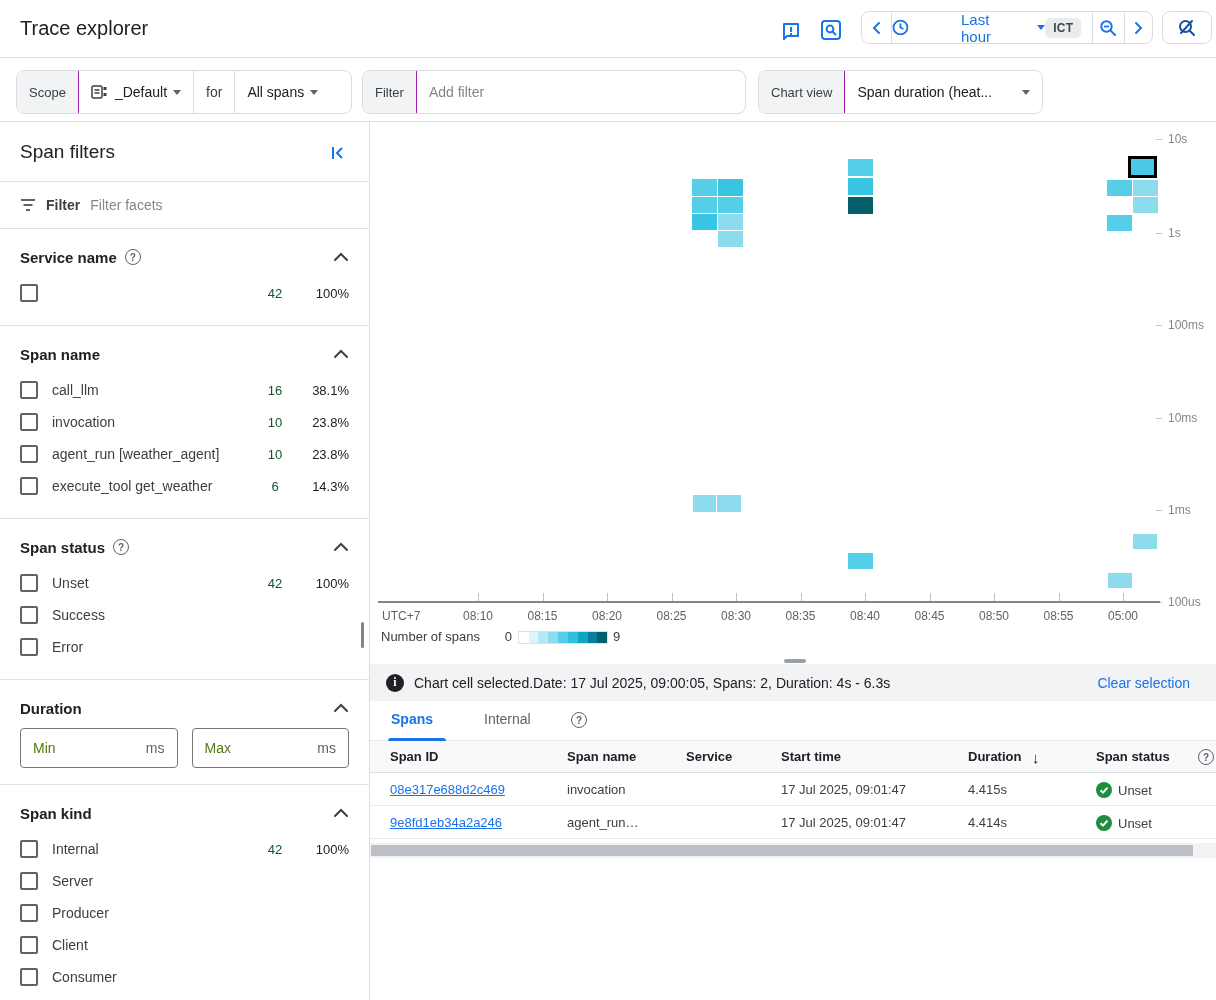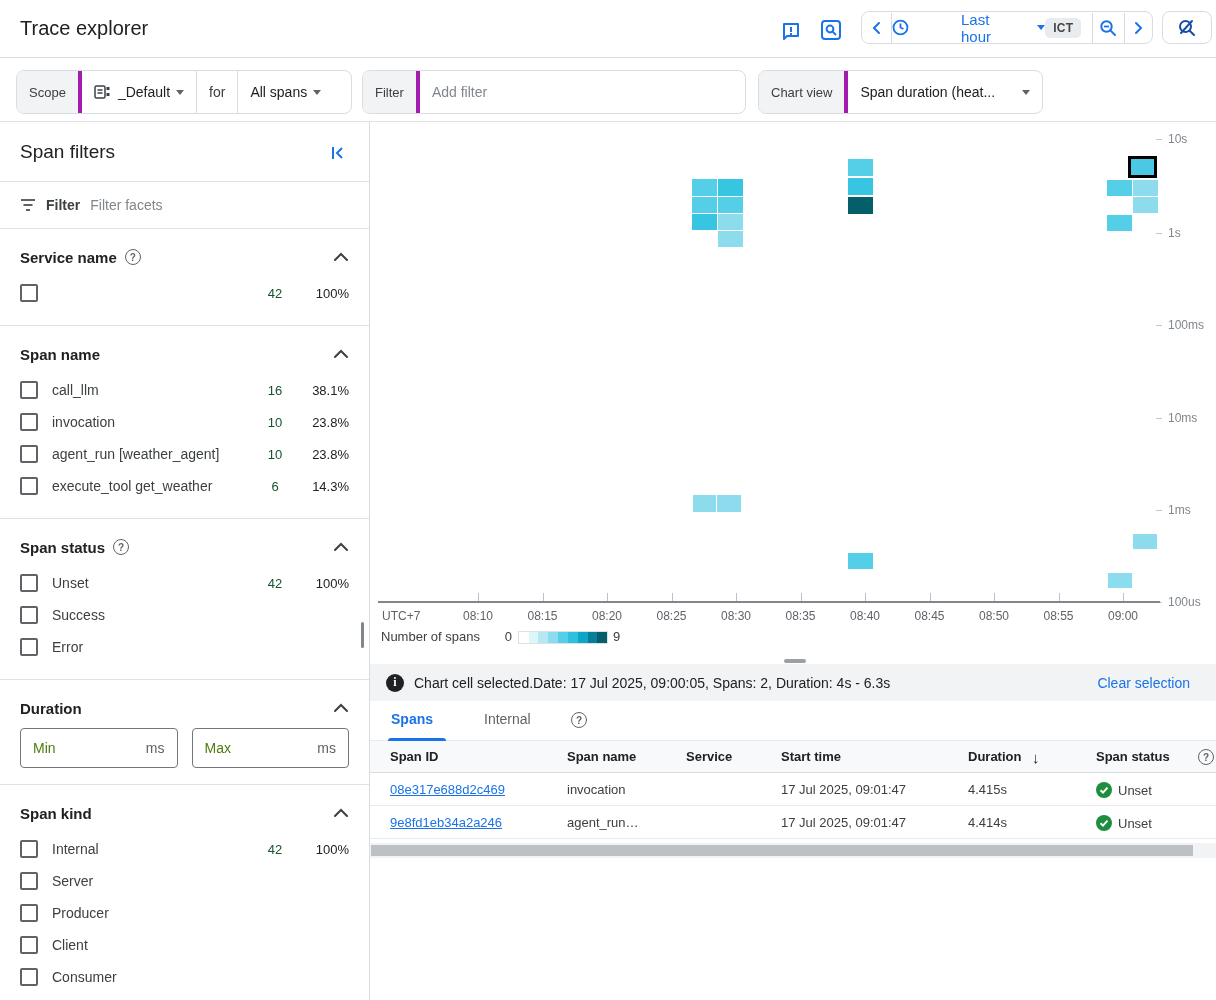--- a/index.html
+++ b/index.html
@@ -14,21 +14,21 @@
   .btn-group { position:absolute; border:1px solid #dadce0; border-radius:8px; background:#fff; display:flex; align-items:center; }
   .vdiv { width:1px; height:30px; background:#dadce0; }
   .blue { color:#1a73e8;margin-left:44px; }
   .chip { background:#e9ecef; color:#444746; font-size:12px; font-weight:bold; padding:3px 8px; border-radius:5px; letter-spacing:.3px; }
   .caret { display:inline-block; width:0; height:0; border-left:4px solid transparent; border-right:4px solid transparent; border-top:5px solid #5f6368; margin-left:6px; }
   .caret.b { border-top-color:#1a73e8; }
 
   
   .tbar { position:absolute; left:0; top:58px; width:1216px; height:64px; background:#fff; border-bottom:1px solid #e0e3e6; }
   .grp { position:absolute; top:12px; height:44px; border:1px solid #dadce0; border-radius:8px; background:#fff; display:flex; align-items:stretch; overflow:hidden; }
-  .grp-label { background:#f1f3f4; display:flex; align-items:center; padding:0 12px; font-size:13px; color:#3c4043; border-right:4px solid #a21caf; }
+  .grp-label { background:#f1f3f4; display:flex; align-items:center; padding:0 12px; font-size:13px; color:#3c4043; border-right:1px solid #a21caf; }
   .grp-seg { display:flex; align-items:center; padding:0 12px; font-size:14px; color:#202124; }
   .grp-seg.bl { border-left:1px solid #dadce0; }
   .connector { position:absolute; top:91px; height:1px; background:#dadce0; }
   .handle { position:absolute; height:4px; border-radius:2px; background:#9aa0a6; }
   .placeholder { color:#80868b; }
 
   
   .toggle { position:absolute; left:1094px; top:82px; width:38px; height:18px; border-radius:9px; background:#b7d2f8; cursor:pointer; }
   .knob { position:absolute; right:-5px; top:-3px; width:24px; height:24px; border-radius:50%; background:#1a73e8; color:#fff; font-size:13px; display:flex; align-items:center; justify-content:center; }
 
@@ -408,21 +408,21 @@
       <div class="xlab" style="left: 430.5px;">08:35</div>
       <div class="xtick" style="left: 495px;"></div>
       <div class="xlab" style="left: 495px;">08:40</div>
       <div class="xtick" style="left: 559.5px;"></div>
       <div class="xlab" style="left: 559.5px;">08:45</div>
       <div class="xtick" style="left: 624px;"></div>
       <div class="xlab" style="left: 624px;">08:50</div>
       <div class="xtick" style="left: 688.5px;"></div>
       <div class="xlab" style="left: 688.5px;">08:55</div>
       <div class="xtick" style="left: 753px;"></div>
-      <div class="xlab" style="left: 753px;">09:00</div>
+      <div class="xlab" style="left: 753px;">05:00</div>
       <div class="cell" title="08:26 · 2.5s-4s · 2 spans" style="left: 322px; top: 57px; width: 25px; height: 17px; background: rgb(85, 207, 231);"></div>
       <div class="cell" title="08:28 · 2.5s-4s · 3 spans" style="left: 348px; top: 57px; width: 25px; height: 17px; background: rgb(56, 197, 225);"></div>
       <div class="cell" title="08:26 · 1.6s-2.5s · 2 spans" style="left: 322px; top: 75px; width: 25px; height: 16px; background: rgb(85, 207, 231);"></div>
       <div class="cell" title="08:28 · 1.6s-2.5s · 2 spans" style="left: 348px; top: 75px; width: 25px; height: 16px; background: rgb(85, 207, 231);"></div>
       <div class="cell" title="08:26 · 1s-1.6s · 3 spans" style="left: 322px; top: 92px; width: 25px; height: 16px; background: rgb(56, 197, 225);"></div>
       <div class="cell" title="08:28 · 1s-1.6s · 1 spans" style="left: 348px; top: 92px; width: 25px; height: 16px; background: rgb(140, 220, 238);"></div>
       <div class="cell" title="08:28 · 630ms-1s · 1 spans" style="left: 348px; top: 109px; width: 25px; height: 16px; background: rgb(140, 220, 238);"></div>
       <div class="cell" title="08:38 · 4s-6.3s · 2 spans" style="left: 478px; top: 37px; width: 25px; height: 17px; background: rgb(85, 207, 231);"></div>
       <div class="cell" title="08:38 · 2.5s-4s · 3 spans" style="left: 478px; top: 56px; width: 25px; height: 17px; background: rgb(56, 197, 225);"></div>
       <div class="cell" title="08:38 · 1.6s-2.5s · 9 spans" style="left: 478px; top: 75px; width: 25px; height: 17px; background: rgb(4, 95, 106);"></div>

